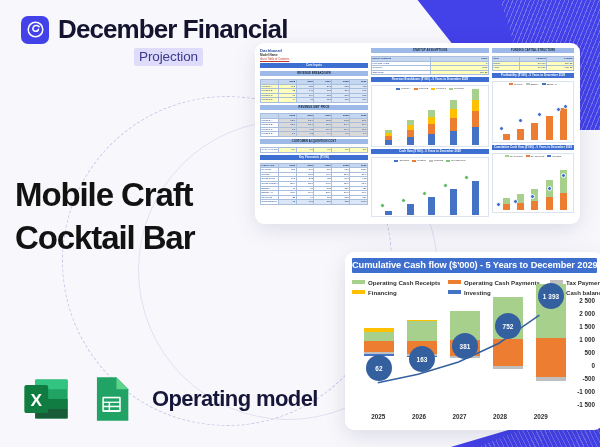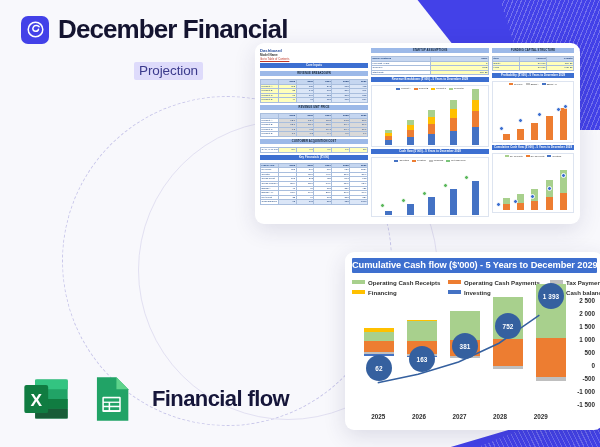--- a/index.html
+++ b/index.html
@@ -111,21 +111,21 @@
     flex: 0 0 auto;
   }
   .brand-title {
     font-size: 26px;
     font-weight: 700;
     letter-spacing: -0.9px;
     color: #141430;
     white-space: nowrap;
   }
   .brand-sub-wrap {
-    margin-top: 16px;
+    margin-top: 2px;
     padding-left: 113px;
   }
   .brand-sub {
     display: inline-block;
     background: #dedbfb;
     color: #3b3a8c;
     font-size: 13.5px;
     font-weight: 500;
     letter-spacing: -0.1px;
     padding: 1px 5px 2px 5px;
@@ -363,41 +363,45 @@
           <path d="M16.6 8.6 C14.6 6.4 10.6 6.6 9.1 9.2 C7.7 11.6 9.4 14.2 12.2 14.3 C14.2 14.4 15.6 13.2 15.8 11.6" fill="none" stroke="#ffffff" stroke-width="1.9" stroke-linecap="round"></path>
         </svg>
       </div>
       <div class="brand-title">December Financial</div>
     </div>
     <div class="brand-sub-wrap">
       <span class="brand-sub">Projection</span>
     </div>
   </div>
 
+  <div class="headline">
+    <div>Mobile Craft</div>
+    <div>Cocktail Bar</div>
+  </div>
 
   <div class="footer">
     <svg class="file-ico" viewBox="0 0 48 48">
       <rect x="14" y="6" width="30" height="36" rx="1.5" fill="#21a366"></rect>
       <rect x="14" y="6" width="30" height="9" fill="#33c481"></rect>
       <rect x="14" y="24" width="30" height="9" fill="#107c41"></rect>
       <rect x="14" y="33" width="30" height="9" fill="#185c37"></rect>
       <rect x="4" y="11" width="22" height="26" rx="2" fill="#107c41"></rect>
       <text x="15" y="30" font-family="Liberation Sans, sans-serif" font-size="16" font-weight="700" fill="#ffffff" text-anchor="middle">X</text>
     </svg>
     <svg class="file-ico" viewBox="0 0 48 48">
       <path d="M11 4h18l11 11v29H11z" fill="#21a366"></path>
       <path d="M29 4l11 11H29z" fill="#5ed38b"></path>
       <rect x="16" y="22" width="17" height="14" rx="1" fill="#ffffff"></rect>
       <rect x="17.4" y="23.4" width="14.2" height="3" fill="#21a366"></rect>
       <rect x="17.4" y="27.6" width="4.4" height="2.6" fill="#21a366"></rect>
       <rect x="23.2" y="27.6" width="8.4" height="2.6" fill="#21a366"></rect>
       <rect x="17.4" y="31.6" width="4.4" height="2.6" fill="#21a366"></rect>
       <rect x="23.2" y="31.6" width="8.4" height="2.6" fill="#21a366"></rect>
     </svg>
-    <div class="footer-label">Financial flow</div>
+    <div class="footer-label">Operating model</div>
   </div>
 
   <div class="sheet-card">
     <div class="sheet-inner">
       <div class="sheet-grid">
 
         <div class="col">
           <div>
             <div class="mini-title">Dashboard</div>
             <div class="mini-sub">Model Name</div>

